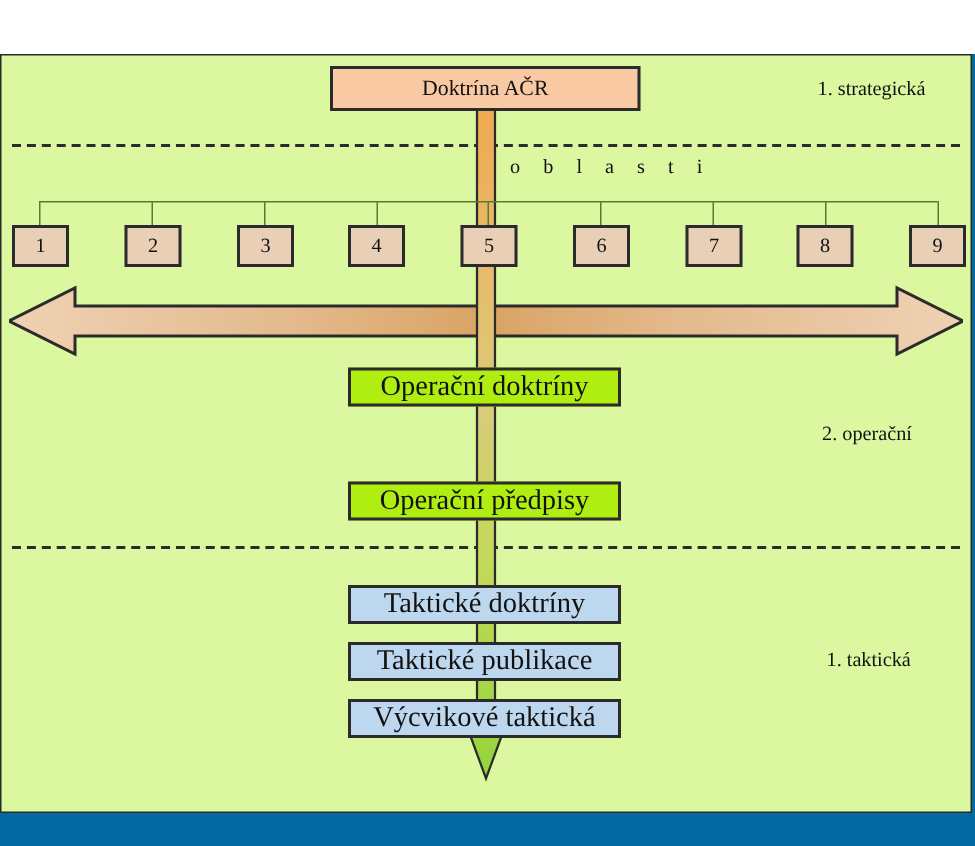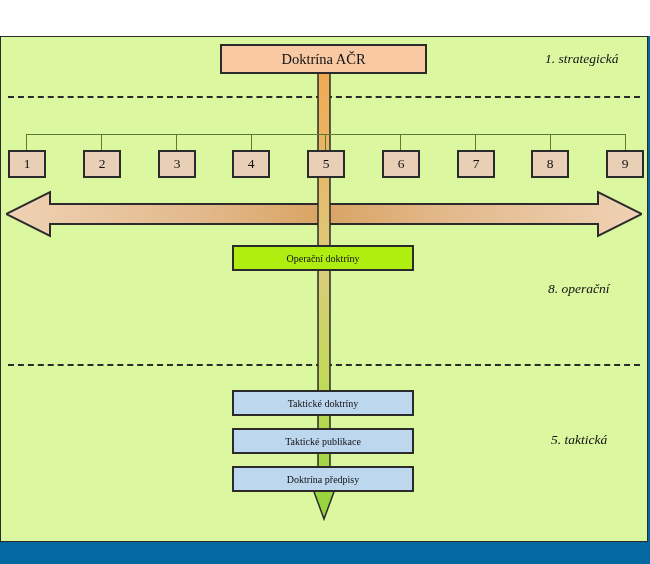--- a/index.html
+++ b/index.html
@@ -12,21 +12,21 @@
   #panel{position:absolute;left:0;top:0;width:648px;height:506px;
          background:#dbf7a0;border:1px solid #2b2b2b;box-sizing:border-box;}
 
   
   .dashed{position:absolute;left:8px;width:632px;height:0;
           border-top:2px dashed #2b2b2b;}
   #dash1{top:60px;}
   #dash2{top:328px;}
 
   
-  .stage-label{position:absolute;font-size:13.5px;color:#111;white-space:nowrap;font-style:italic;}
+  .stage-label{position:absolute;font-size:13.5px;color:#111;white-space:nowrap;}
   #lbl1{left:545px;top:15px;}
   #lbl2{left:548px;top:245px;}
   #lbl3{left:551px;top:396px;}
 
   
   #title-box{position:absolute;left:220px;top:8px;width:207px;height:30px;
              background:#f9c9a4;border:2px solid #2b2b2b;box-sizing:border-box;
              display:flex;align-items:center;justify-content:center;
              font-size:14.5px;color:#111;}
 
@@ -50,22 +50,22 @@
 
   
   #harrow{position:absolute;left:6px;top:152px;width:636px;height:52px;}
 
   
   #varrow{position:absolute;left:313px;top:35px;width:22px;height:466px;}
 
   
   .cbox{position:absolute;left:232px;width:182px;height:26px;
         border:2px solid #2b2b2b;box-sizing:border-box;
-        display:flex;align-items:center;justify-content:center;
-        font-size:10px;color:#111;z-index:5;}
+        display:flex;align-items:flex-start;justify-content:center;
+        font-size:19px;color:#111;z-index:5;}
   .green{background:#b0ee12;}
   .blue{background:#bdd7ee;}
   #op1{top:209px;} #op2{top:247px;} #op3{top:285px;}
   #ta1{top:354px;} #ta2{top:392px;} #ta3{top:430px;}
 </style>
 </head>
 <body>
 
 <div id="stage">
 
@@ -97,20 +97,21 @@
         <stop offset="1" stop-color="#93d43a"></stop>
       </linearGradient>
     </defs>
     <polygon points="5,0 17,0 17,418 22,418 11,448 0,418 5,418" fill="url(#vg)" stroke="#2b2b2b" stroke-width="1.5"></polygon>
   </svg>
 
   <div id="title-box">
     <span>Doktrína AČR</span>
   </div>
 
+  <div id="fo-right">o b l a s t i</div>
 
   <div id="bus"></div>
   <div class="stem" style="left:26px;"></div>
   <div class="stem" style="left:101px;"></div>
   <div class="stem" style="left:176px;"></div>
   <div class="stem" style="left:251px;"></div>
   <div class="stem" style="left:325px;"></div>
   <div class="stem" style="left:400px;"></div>
   <div class="stem" style="left:475px;"></div>
   <div class="stem" style="left:550px;"></div>
@@ -140,28 +141,31 @@
   <div class="numbox" style="left:531px;">
       <span>8</span>
     </div>
   <div class="numbox" style="left:606px;">
       <span>9</span>
     </div>
 
   <div class="cbox green" id="op1">
       <span>Operační doktríny</span>
     </div>
+  <div class="cbox green" id="op3">
+      <span>Operační předpisy</span>
+    </div>
 
   <div class="cbox blue" id="ta2">
       <span>Taktické publikace</span>
     </div>
   <div class="cbox blue" id="ta1">
       <span>Taktické doktríny</span>
     </div>
   <div class="cbox blue" id="ta3">
-      <span>Doktrína předpisy</span>
+      <span>Výcvikové taktická</span>
     </div>
 
   <div class="stage-label" id="lbl1">1. strategická</div>
-  <div class="stage-label" id="lbl2">8. operační</div>
-  <div class="stage-label" id="lbl3">5. taktická</div>
+  <div class="stage-label" id="lbl2">2. operační</div>
+  <div class="stage-label" id="lbl3">1. taktická</div>
 
 </div>
 
 </body></html>

